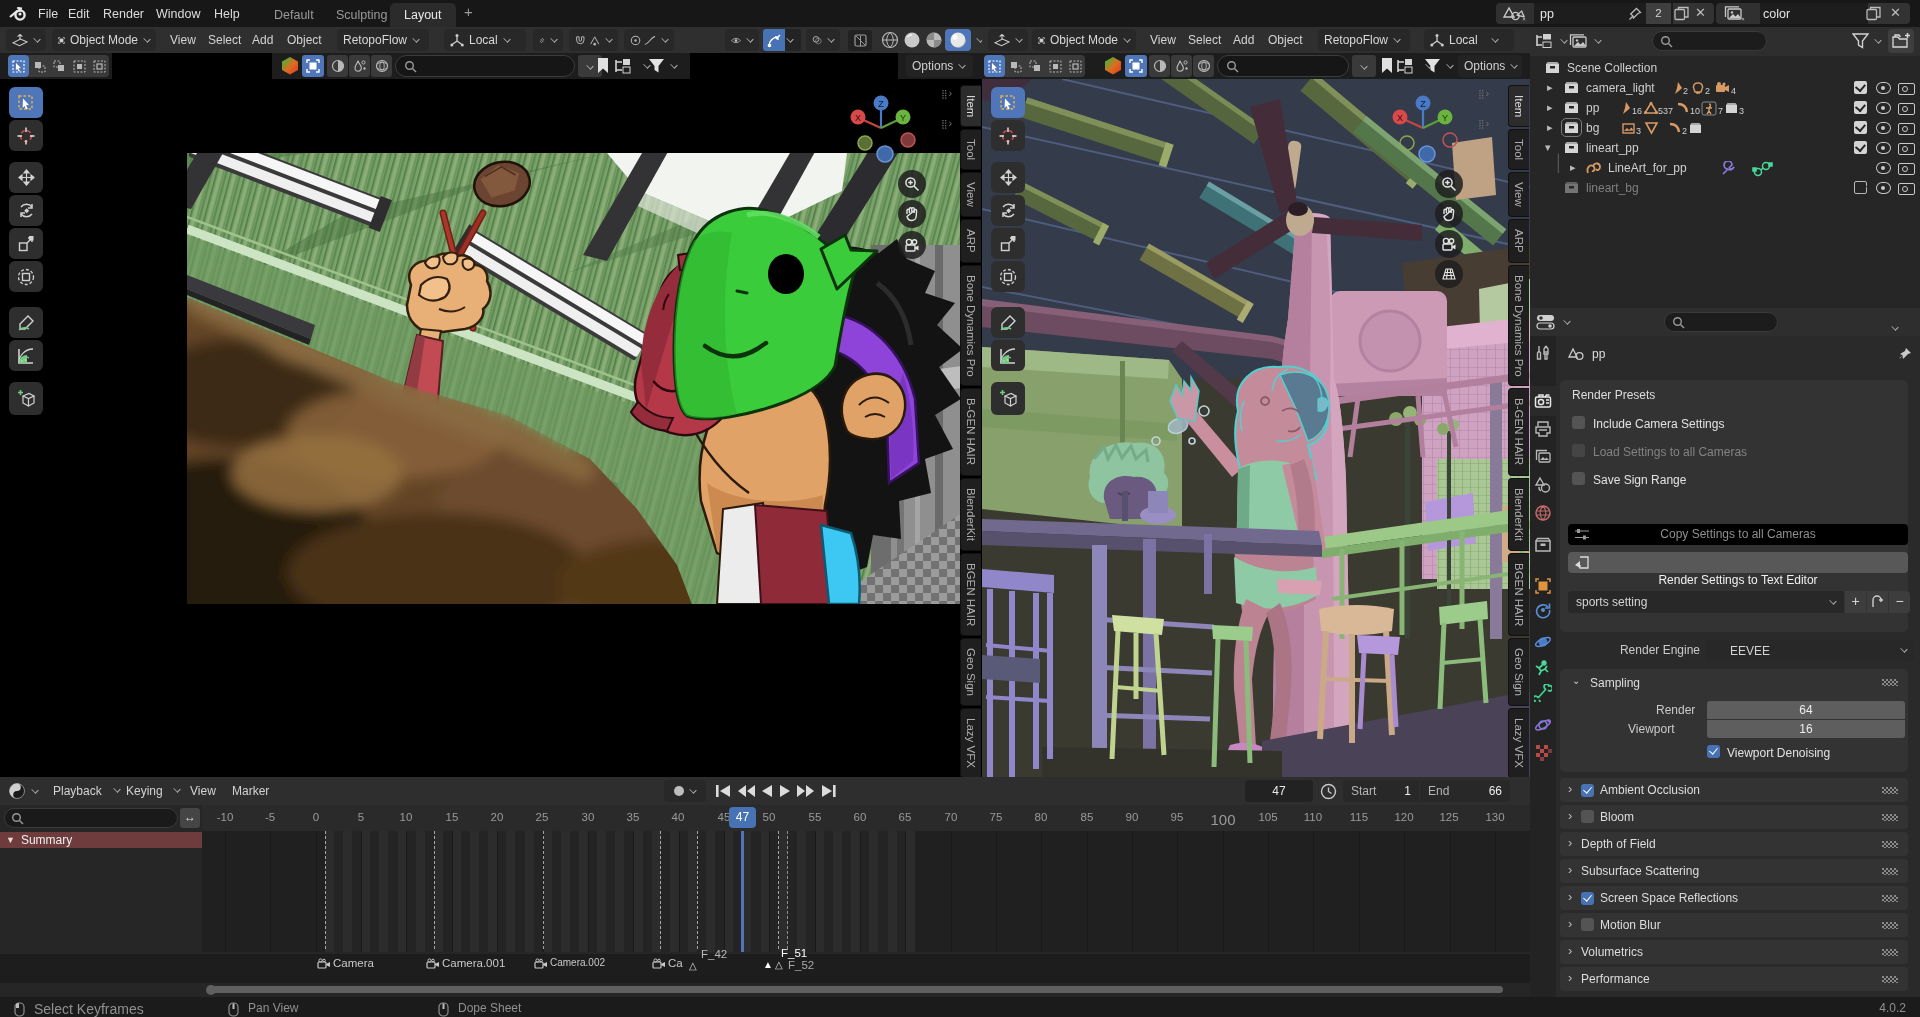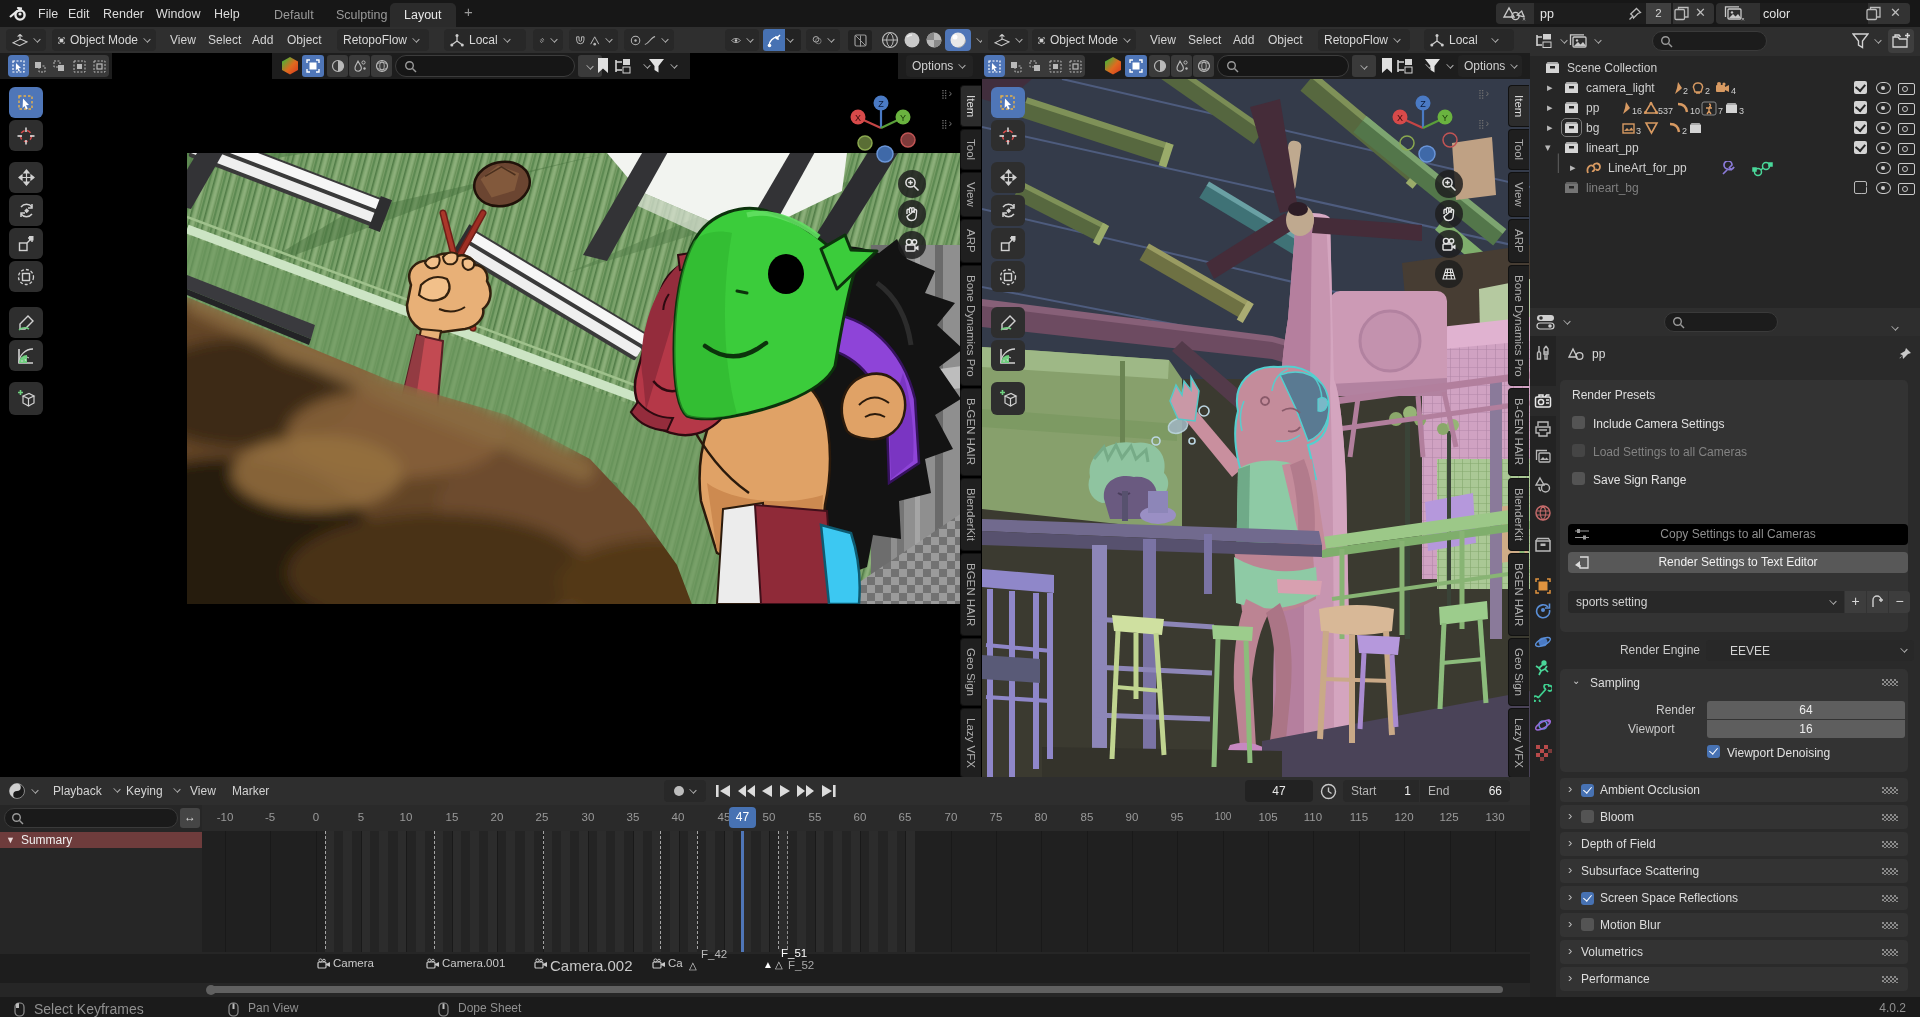--- a/index.html
+++ b/index.html
@@ -1329,21 +1329,21 @@
             <rect x="3" y="1" width="3" height="4" fill="#9a9a9a"></rect>
             <rect x="9" y="7.5" width="3" height="4" fill="#9a9a9a"></rect>
           </svg>
      <div class="txt" style="text-align:center;margin-top:3px;color:#8f8f8f">Copy Settings to all Cameras</div>
    </div>
    <div class="abs" style="left:8px;top:172px;width:340px;height:21px;background:#585858;border-radius:4px">
      <svg class="abs" style="left:6px;top:4px" width="15" height="13" viewBox="0 0 15 13">
             <path d="M6 1 h8 v11 h-8 v-3" fill="none" stroke="#dcdcdc" stroke-width="1.3"></path>
             <path d="M1 9 L6 5 V12 Z" fill="#dcdcdc"></path>
           </svg>
-     <div class="txt" style="text-align:center;margin-top:3px;color:#f0f0f0">Render Settings to Text Editor</div>
+     <div class="txt" style="text-align:center;margin-top:21px;color:#f0f0f0">Render Settings to Text Editor</div>
    </div>
    <div class="abs" style="left:8px;top:211px;width:276px;height:22px;background:#282828;border-radius:4px 0 0 4px;display:flex;align-items:center">
           <span class="txt" style="margin-left:8px">sports setting</span>
           <span class="caret" style="margin-left:auto;margin-right:8px"></span>
         </div>
    <div class="abs" style="left:285px;top:211px;width:21px;height:22px;background:#3d3d3d;color:#d8d8d8;text-align:center;line-height:20px;font-size:14px">+</div>
    <div class="abs" style="left:307px;top:211px;width:21px;height:22px;background:#3d3d3d"><svg style="margin:4px" width="14" height="14" viewBox="0 0 14 14">
             <path d="M2 12 V5 a4 4 0 0 1 8 0 M8 5 h4 M10 3 v4" fill="none" stroke="#d0d0d0" stroke-width="1.4"></path>
           </svg></div>
    <div class="abs" style="left:329px;top:211px;width:21px;height:22px;background:#3d3d3d;border-radius:0 4px 4px 0;color:#d8d8d8;text-align:center;line-height:20px;font-size:14px">−</div>
@@ -1469,21 +1469,21 @@
         <span style="position:absolute;left:749px;top:34px;width:40px;text-align:center;color:#9a9a9a;font-size:11.5px">50</span>
         <span style="position:absolute;left:795px;top:34px;width:40px;text-align:center;color:#9a9a9a;font-size:11.5px">55</span>
         <span style="position:absolute;left:840px;top:34px;width:40px;text-align:center;color:#9a9a9a;font-size:11.5px">60</span>
         <span style="position:absolute;left:885px;top:34px;width:40px;text-align:center;color:#9a9a9a;font-size:11.5px">65</span>
         <span style="position:absolute;left:931px;top:34px;width:40px;text-align:center;color:#9a9a9a;font-size:11.5px">70</span>
         <span style="position:absolute;left:976px;top:34px;width:40px;text-align:center;color:#9a9a9a;font-size:11.5px">75</span>
         <span style="position:absolute;left:1021px;top:34px;width:40px;text-align:center;color:#9a9a9a;font-size:11.5px">80</span>
         <span style="position:absolute;left:1067px;top:34px;width:40px;text-align:center;color:#9a9a9a;font-size:11.5px">85</span>
         <span style="position:absolute;left:1112px;top:34px;width:40px;text-align:center;color:#9a9a9a;font-size:11.5px">90</span>
         <span style="position:absolute;left:1157px;top:34px;width:40px;text-align:center;color:#9a9a9a;font-size:11.5px">95</span>
-        <span style="position:absolute;left:1203px;top:34px;width:40px;text-align:center;color:#9a9a9a;font-size:10px">100</span>
+        <span style="position:absolute;left:1203px;top:34px;width:40px;text-align:center;color:#9a9a9a;font-size:15px">100</span>
         <span style="position:absolute;left:1248px;top:34px;width:40px;text-align:center;color:#9a9a9a;font-size:11.5px">105</span>
         <span style="position:absolute;left:1293px;top:34px;width:40px;text-align:center;color:#9a9a9a;font-size:11.5px">110</span>
         <span style="position:absolute;left:1339px;top:34px;width:40px;text-align:center;color:#9a9a9a;font-size:11.5px">115</span>
         <span style="position:absolute;left:1384px;top:34px;width:40px;text-align:center;color:#9a9a9a;font-size:11.5px">120</span>
         <span style="position:absolute;left:1429px;top:34px;width:40px;text-align:center;color:#9a9a9a;font-size:11.5px">125</span>
         <span style="position:absolute;left:1475px;top:34px;width:40px;text-align:center;color:#9a9a9a;font-size:11.5px">130</span>
       </div>
 
  <div class="abs" style="left:0;top:54px;width:202px;height:121px;background:#262626"></div>
  <div class="abs" style="left:0;top:55px;width:202px;height:16px;background:#6e3c3c;display:flex;align-items:center">
@@ -1549,21 +1549,21 @@
             <circle cx="3.5" cy="2.5" r="1.6" fill="none" stroke="#c9c9c9"></circle>
             <circle cx="7" cy="2.5" r="1.3" fill="none" stroke="#c9c9c9"></circle>
           </svg></div>
         <span style="position:absolute;left:442px;top:3px;color:#c9c9c9;font-size:11.5px">Camera.001</span>
         <div class="abs" style="left:534px;top:2px"><svg width="14" height="12" viewBox="0 0 14 12">
             <rect x="1" y="4" width="8" height="6" rx="1" fill="none" stroke="#c9c9c9" stroke-width="1.2"></rect>
             <path d="M9 6 l4-2 v5 l-4-2" fill="#c9c9c9"></path>
             <circle cx="3.5" cy="2.5" r="1.6" fill="none" stroke="#c9c9c9"></circle>
             <circle cx="7" cy="2.5" r="1.3" fill="none" stroke="#c9c9c9"></circle>
           </svg></div>
-        <span style="position:absolute;left:550px;top:3px;color:#c9c9c9;font-size:15px">Camera.002</span>
+        <span style="position:absolute;left:550px;top:3px;color:#c9c9c9;font-size:10px">Camera.002</span>
         <div class="abs" style="left:652px;top:2px"><svg width="14" height="12" viewBox="0 0 14 12">
             <rect x="1" y="4" width="8" height="6" rx="1" fill="none" stroke="#c9c9c9" stroke-width="1.2"></rect>
             <path d="M9 6 l4-2 v5 l-4-2" fill="#c9c9c9"></path>
             <circle cx="3.5" cy="2.5" r="1.6" fill="none" stroke="#c9c9c9"></circle>
             <circle cx="7" cy="2.5" r="1.3" fill="none" stroke="#c9c9c9"></circle>
           </svg></div>
         <span style="position:absolute;left:668px;top:3px;color:#c9c9c9;font-size:11.5px">Ca</span>
         <span style="position:absolute;left:689px;top:6px;color:#d8d8d8;font-size:10px">△</span>
         <span style="position:absolute;left:701px;top:-6px;color:#b9b9b9;font-size:11.5px">F_42</span>
         <span style="position:absolute;left:763px;top:5px;color:#fff;font-size:10px">▲</span>

